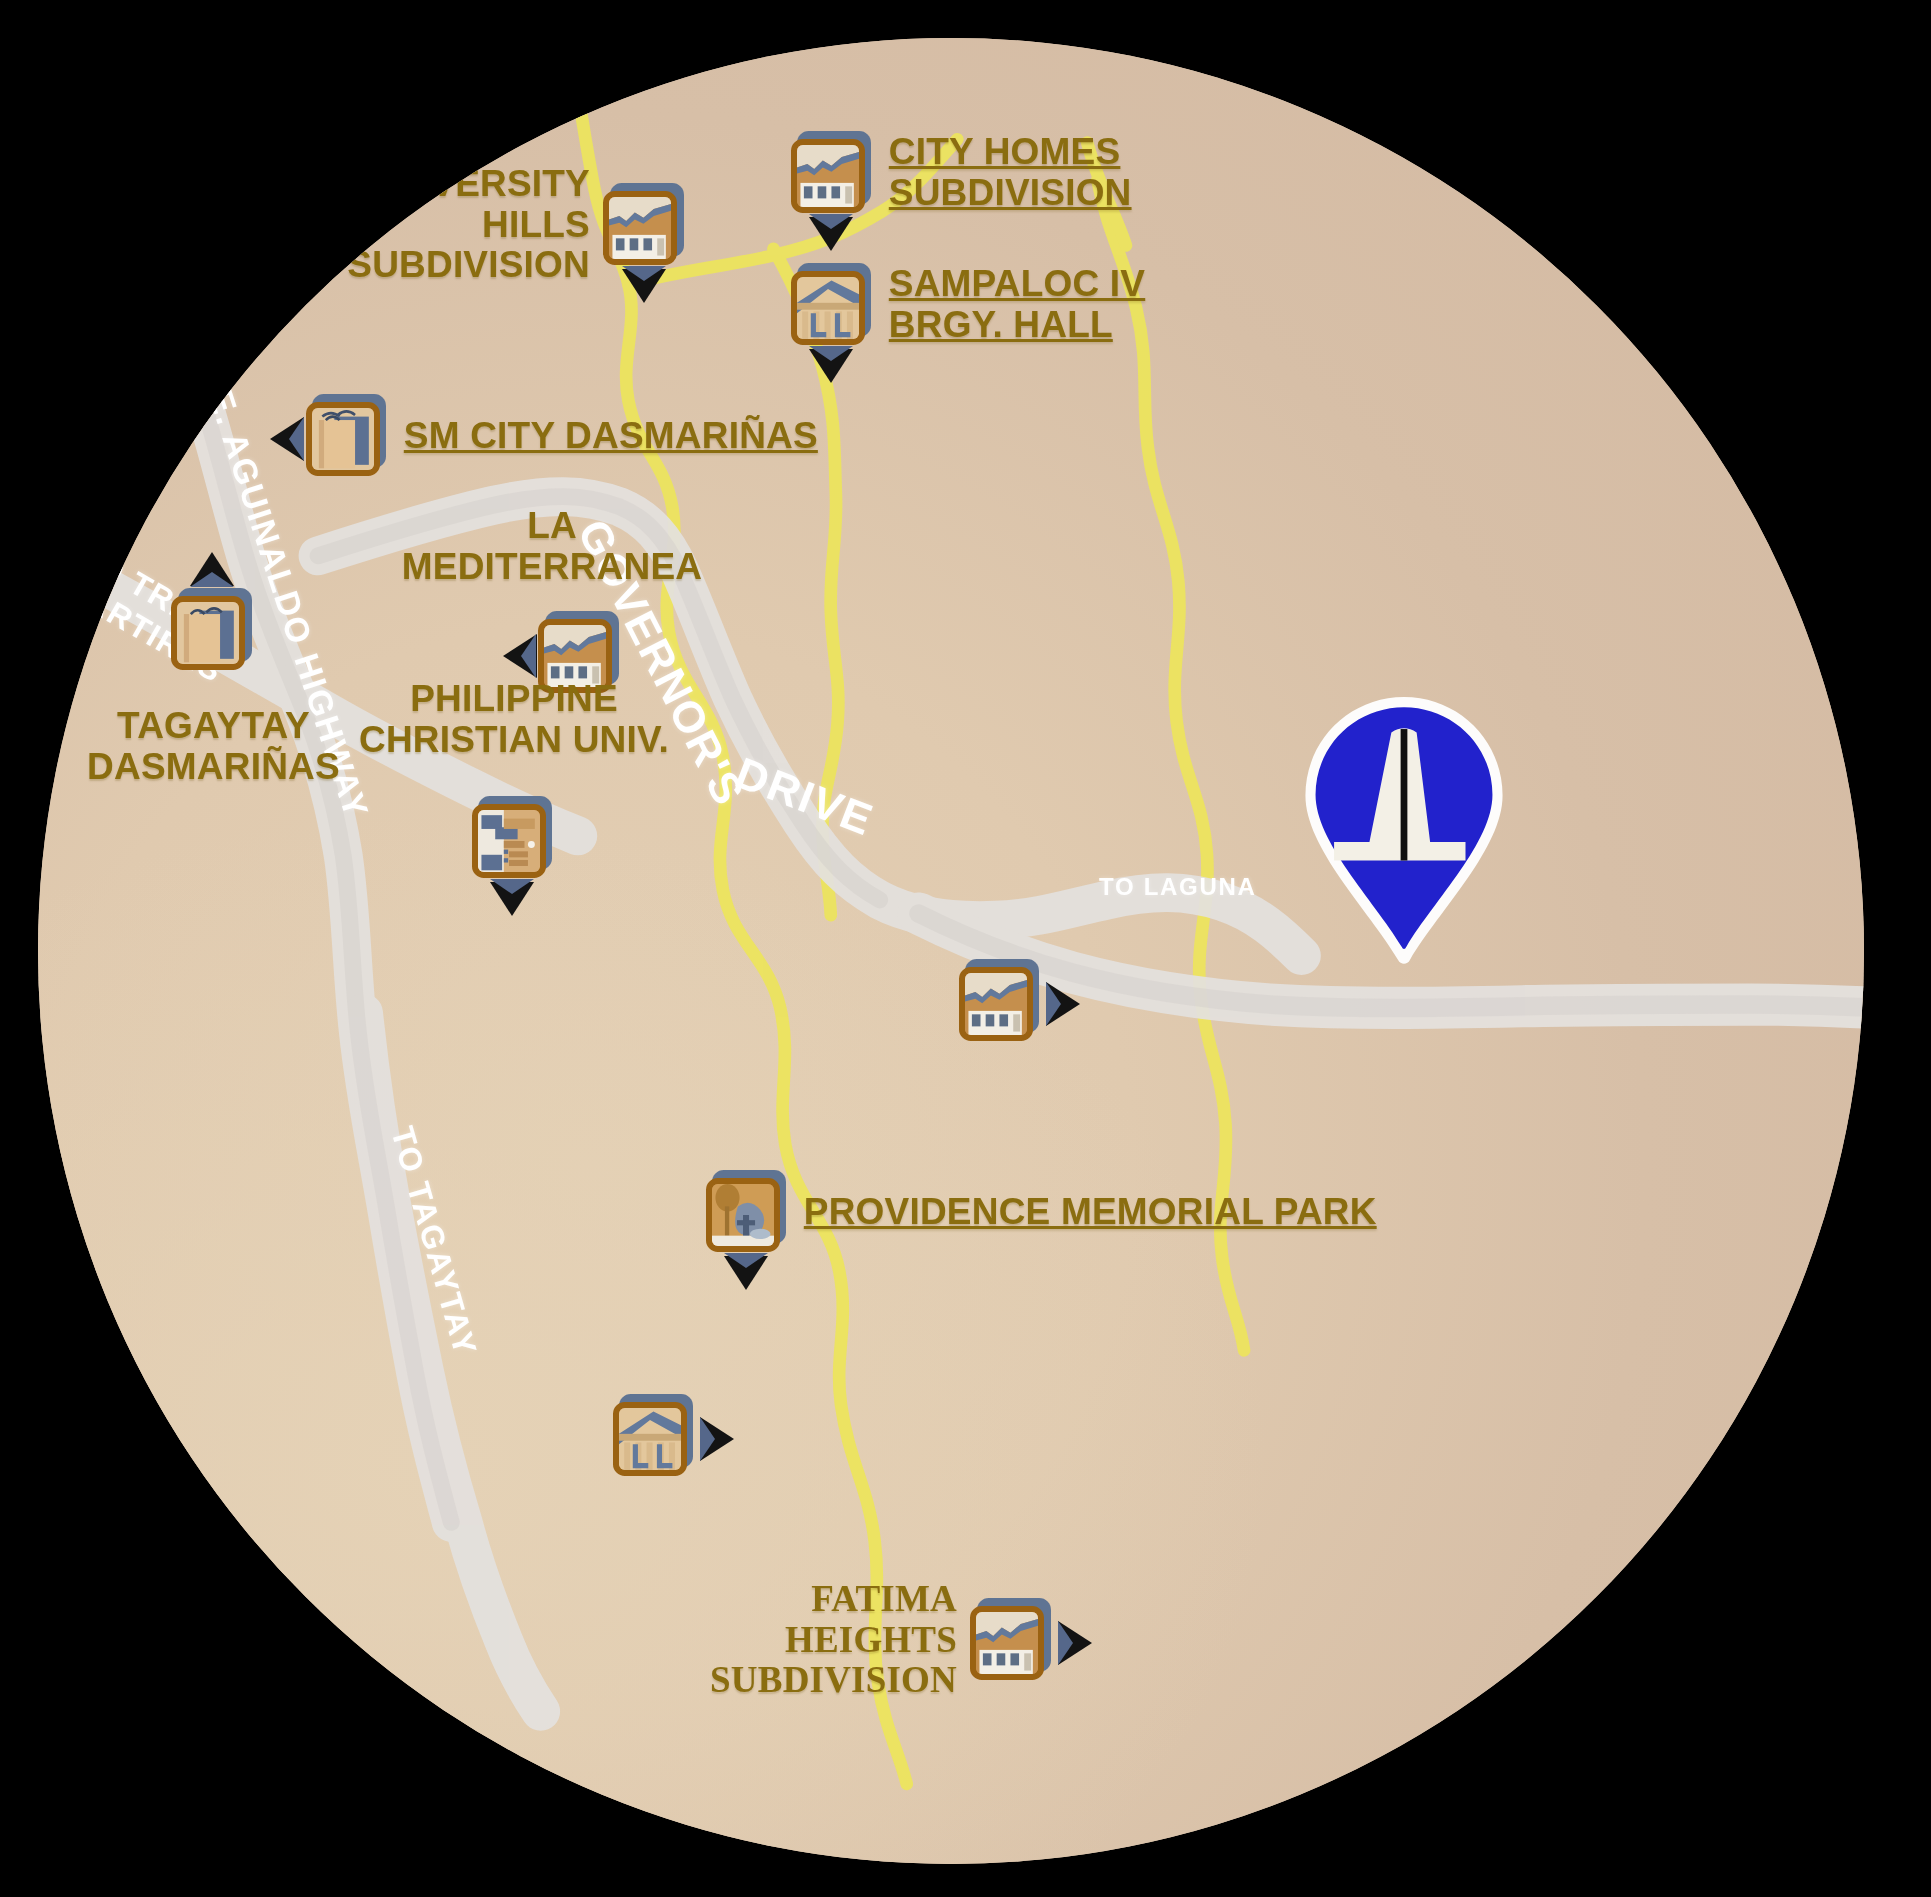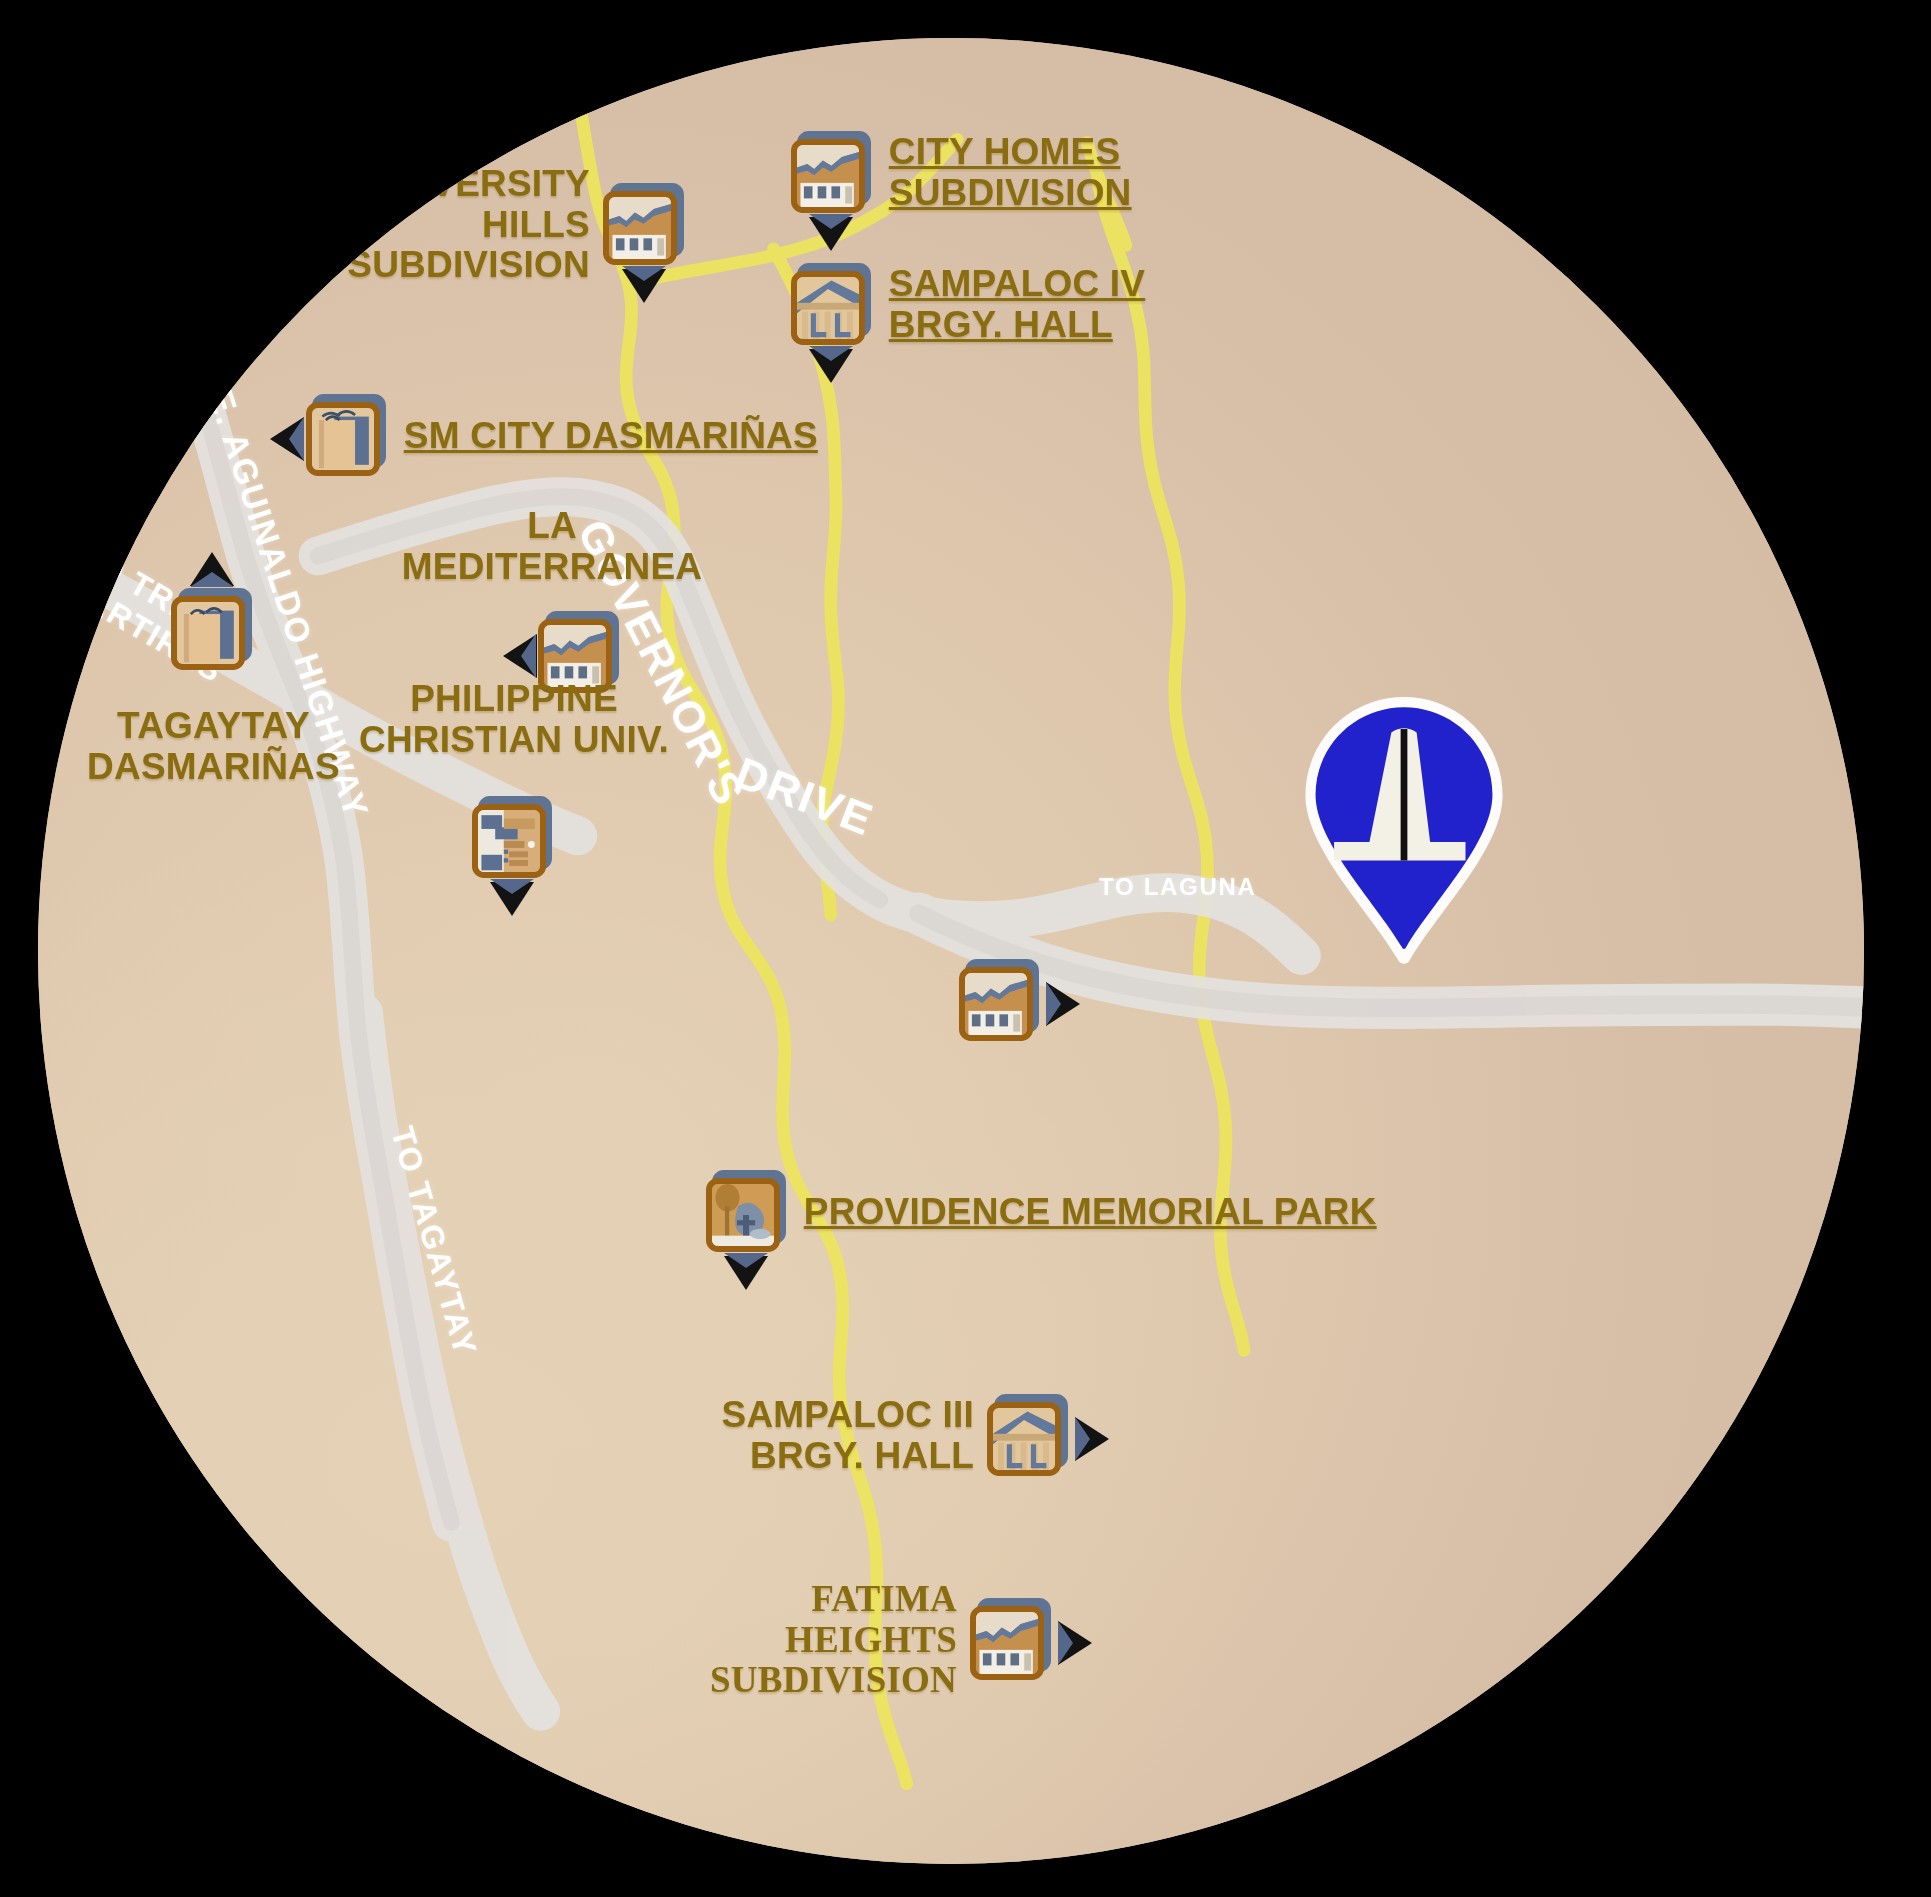--- a/index.html
+++ b/index.html
@@ -439,21 +439,20 @@
             <rect x="0" y="60" width="72" height="12" fill="#efeadf"></rect>
             <ellipse cx="56" cy="58" rx="12" ry="6" fill="#aebccb"></ellipse>
           </svg>
         </div>
         <div class="tip down"></div>
       </div>
       <div class="poi-label align-left">PROVIDENCE MEMORIAL PARK</div>
     </div>
 
     <div class="poi" style="left:573px; top:1354px;">
-      <div class="poi-label align-right" style="width:363px;">SAMPALOC III BRGY. HALL</div>
       <div class="marker-wrap">
         <div class="marker-shadow"></div>
         <div class="marker-box">
           <svg class="glyph" viewBox="0 0 72 72">
             <rect x="0" y="0" width="72" height="72" fill="#e3c79c"></rect>
             <path d="M0 30 L40 4 L72 20 L72 34 L36 14 L0 42 Z" fill="#62799c"></path>
             <rect x="0" y="30" width="72" height="8" fill="#c9a877"></rect>
             <g fill="#d9ba8c">
               <rect x="6" y="40" width="7" height="32"></rect>
               <rect x="19" y="40" width="7" height="32"></rect>

